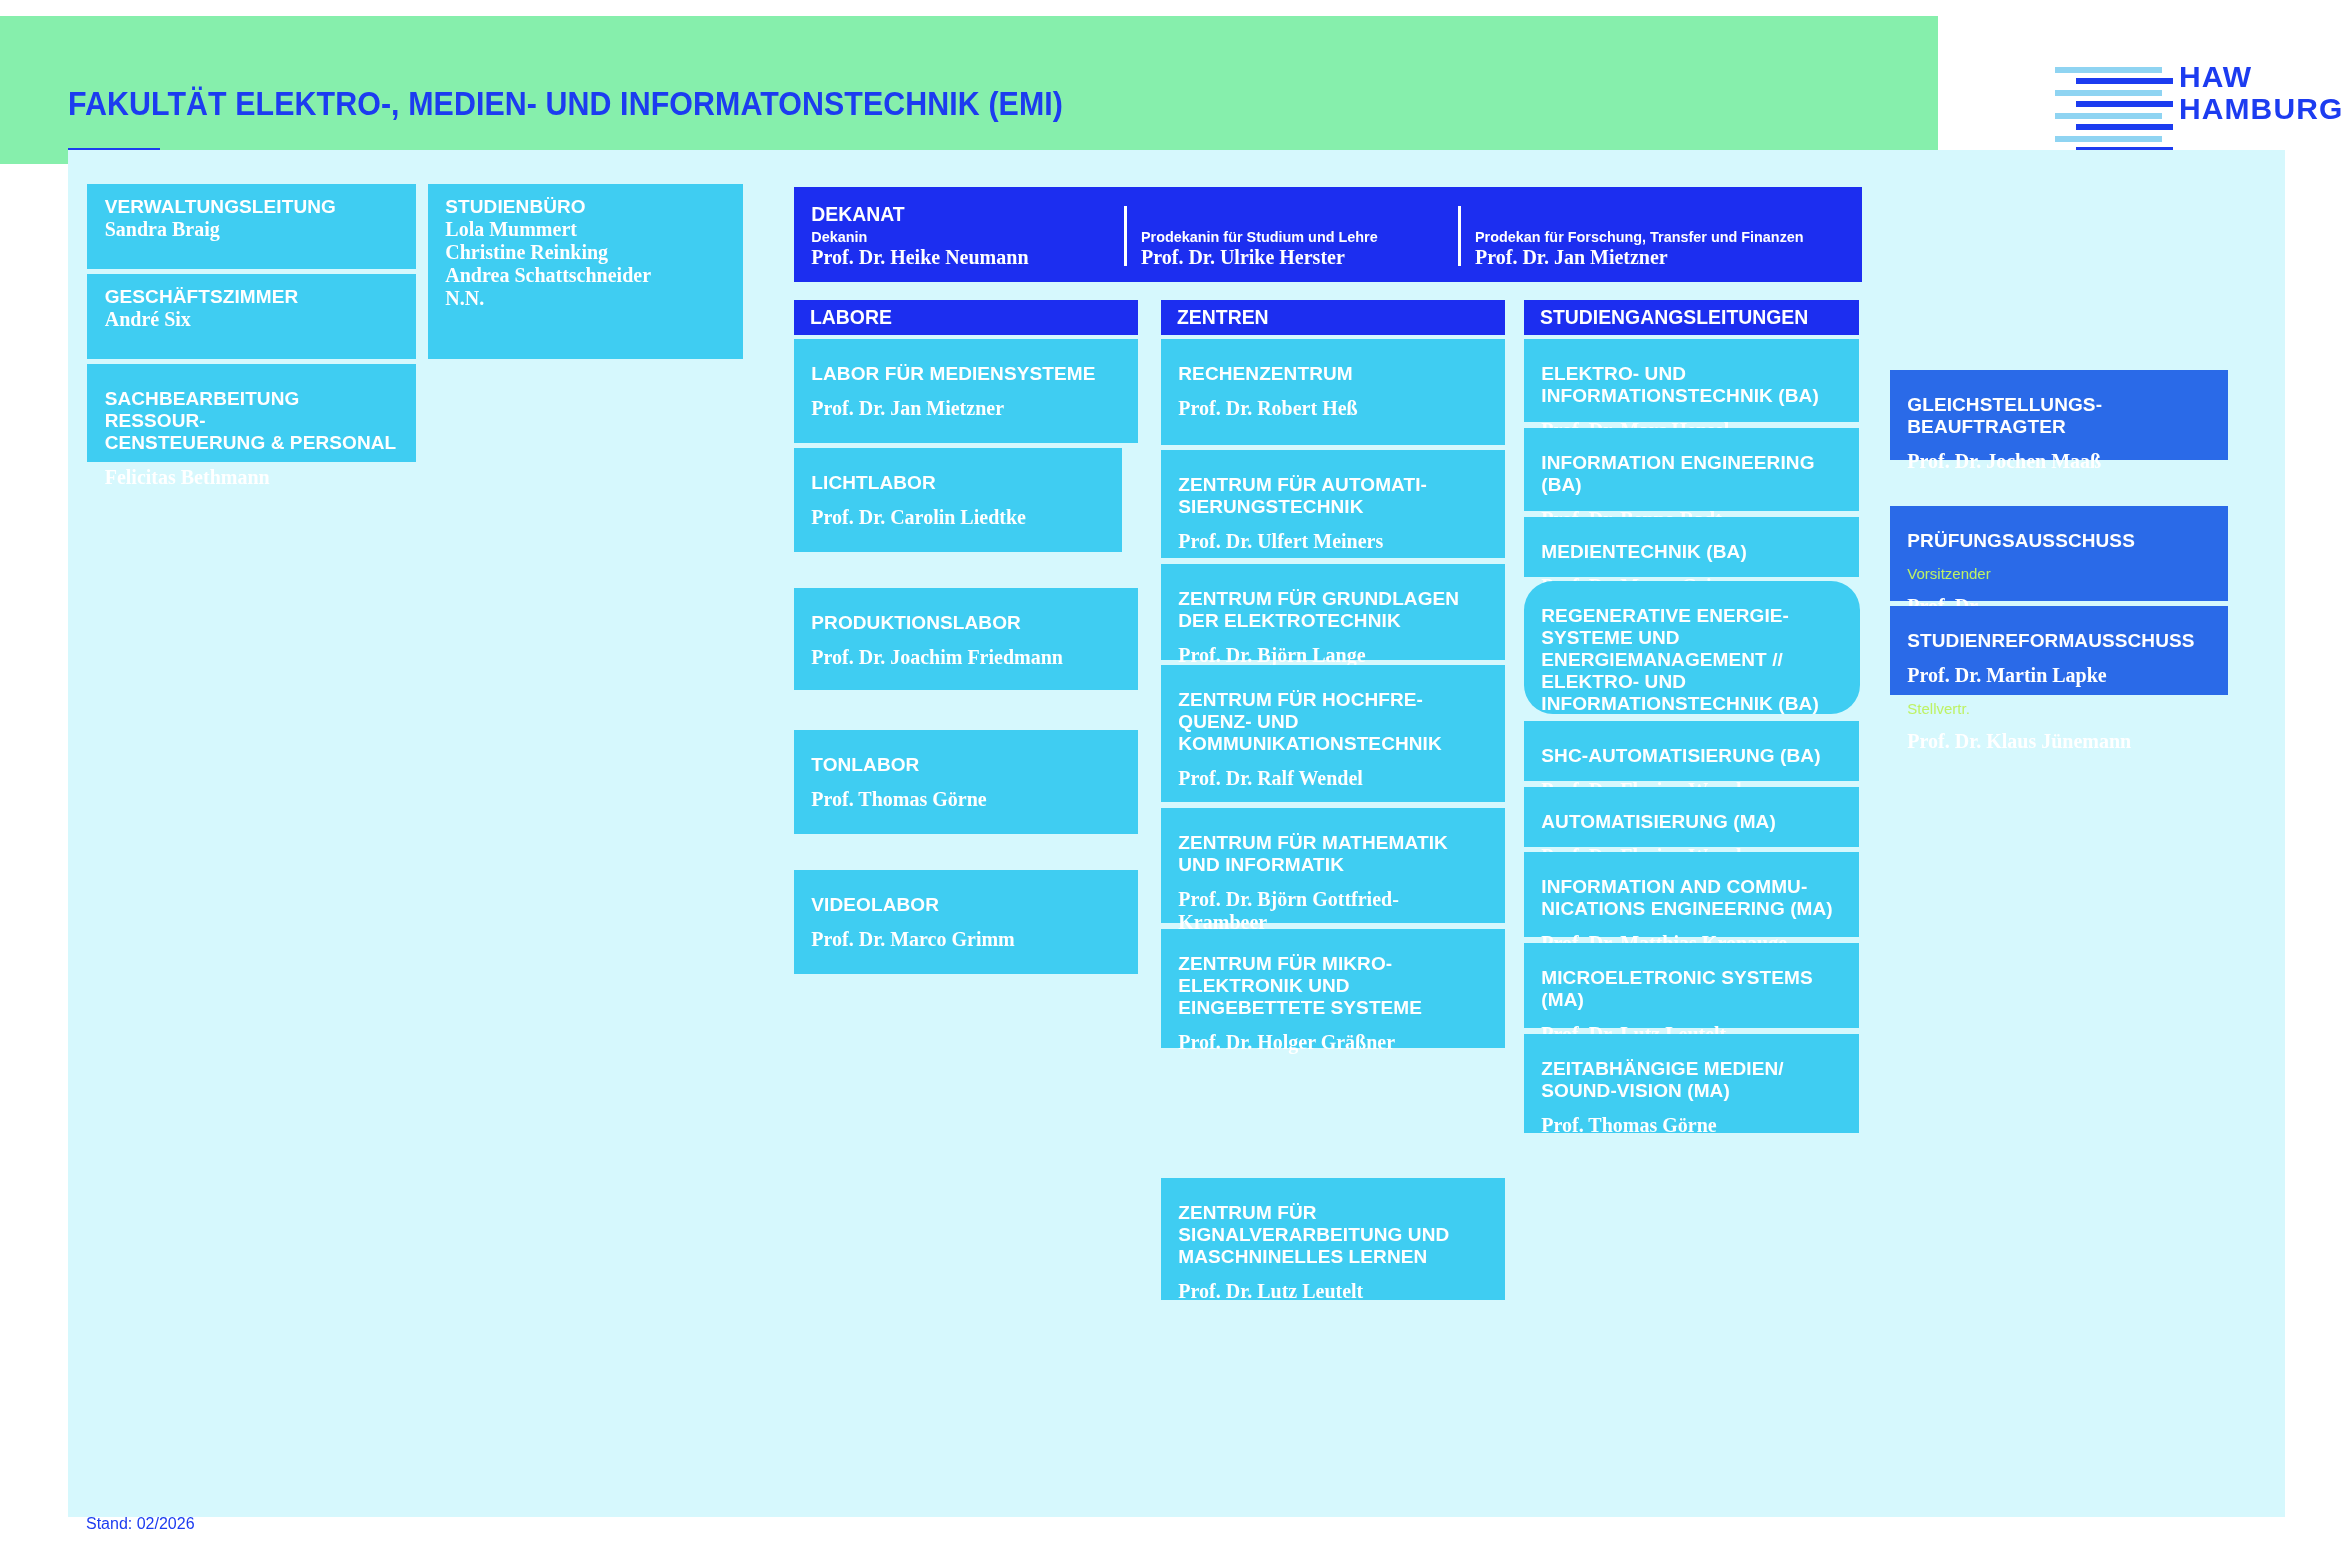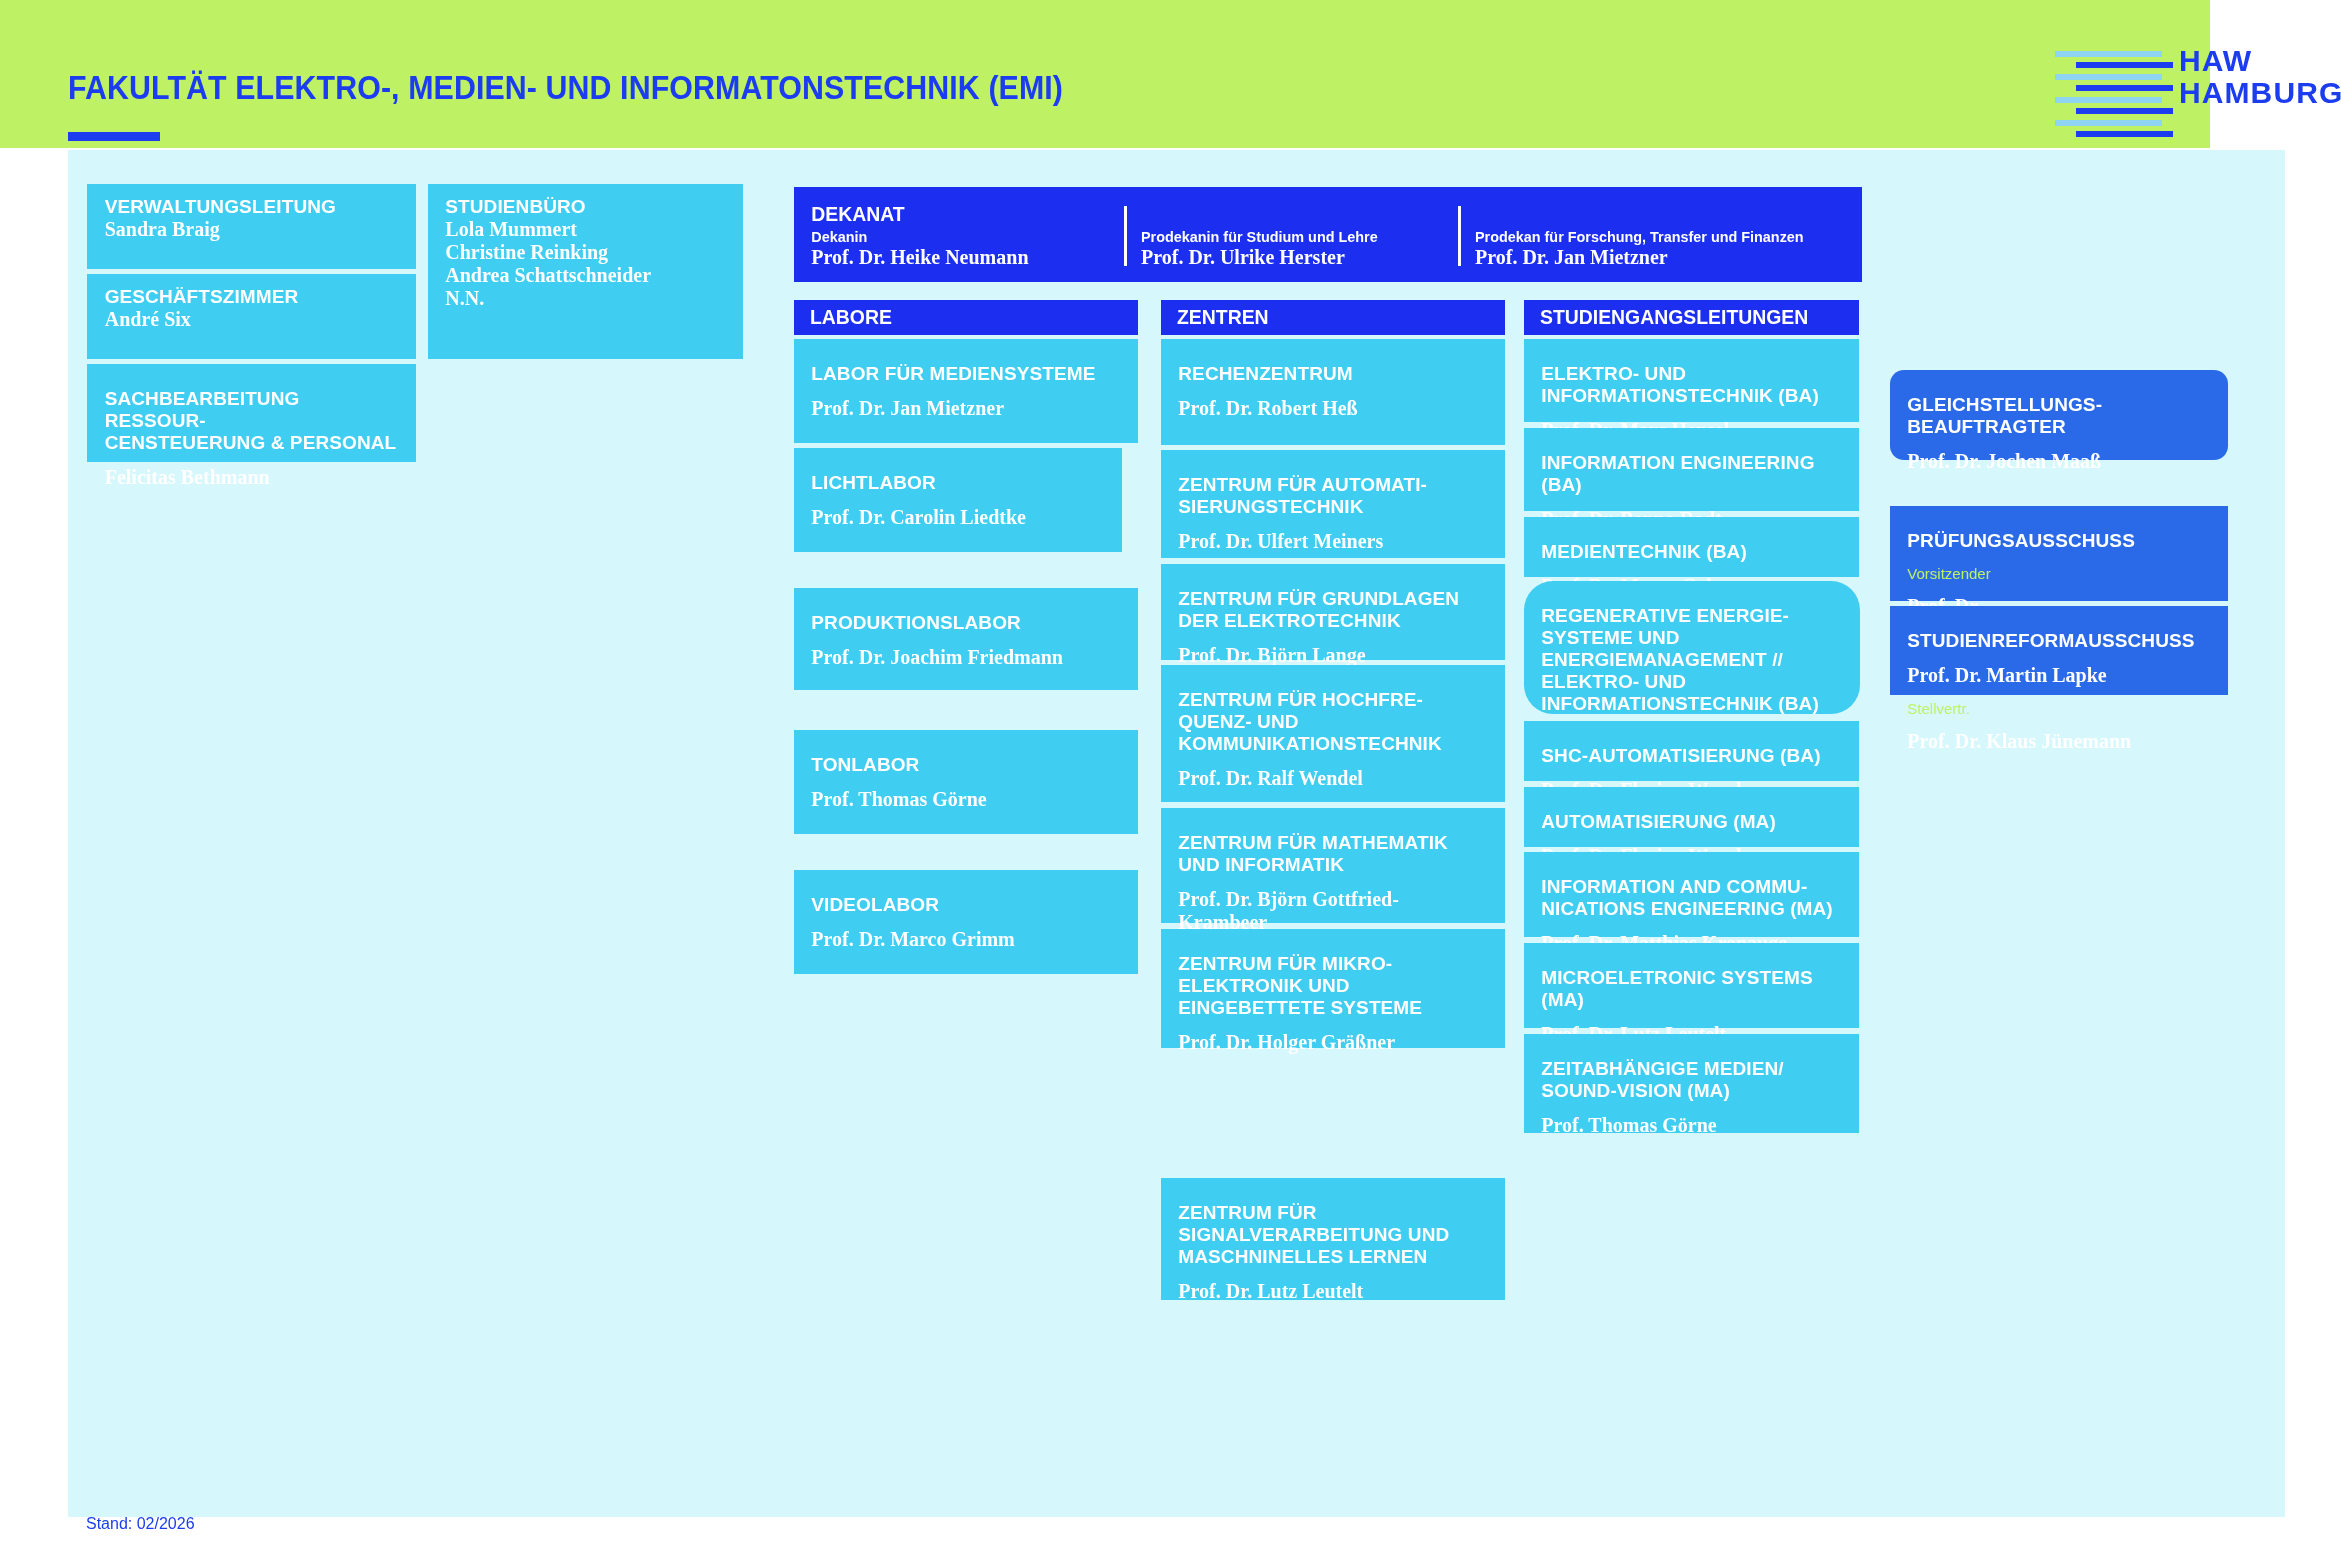--- a/index.html
+++ b/index.html
@@ -4,21 +4,21 @@
 <style>
   html,body{margin:0;padding:0;}
   body{
     width:2342px;height:1561px;
     background:#ffffff;
     font-family:"Liberation Sans",sans-serif;
     overflow:hidden;
     position:relative;
   }
   
-  #header{position:absolute;left:0;top:0;width:2210px;height:148px;background:#bef264;}
+  #header{position:absolute;left:0;top:16px;width:1938px;height:148px;background:#86efac;}
   #page-title{
     position:absolute;left:68px;top:69px;
     font-family:"Liberation Sans",sans-serif;
     font-weight:bold;font-size:33px;letter-spacing:0.1px;
     color:#1c3cf0;white-space:nowrap;
     transform:scaleX(.92);transform-origin:left center;
   }
   #title-rule{position:absolute;left:68px;top:132px;width:92px;height:9.4px;background:#1c3cf0;}
   
   #logo{position:absolute;left:2028px;top:48px;width:259px;height:56px;}
@@ -253,21 +253,21 @@
     <div class="hdr">MICROELETRONIC SYSTEMS
 (MA)</div>
     <div class="nm">Prof. Dr. Lutz Leutelt</div>
   </div>
   <div class="card cy" style="left:1456px;top:884px;width:335px;height:99px;white-space:pre-line;">
     <div class="hdr">ZEITABHÄNGIGE MEDIEN/
 SOUND-VISION (MA)</div>
     <div class="nm">Prof. Thomas Görne</div>
   </div>
 
-  <div class="card mb" style="left:1822px;top:220px;width:338px;height:90px;white-space:pre-line;border-radius:14px;">
+  <div class="card mb" style="left:1822px;top:220px;width:338px;height:90px;white-space:pre-line;">
     <div class="hdr">GLEICHSTELLUNGS-
 BEAUFTRAGTER</div>
     <div class="nm">Prof. Dr. Jochen Maaß</div>
   </div>
 
   <div class="card mb" style="left:1822px;top:356px;width:338px;height:95px;white-space:pre-line;">
     <div class="hdr">PRÜFUNGSAUSSCHUSS</div>
     <div class="sub">Vorsitzender</div>
     <div class="nm">Prof. Dr.
 Michael Erhard</div>

